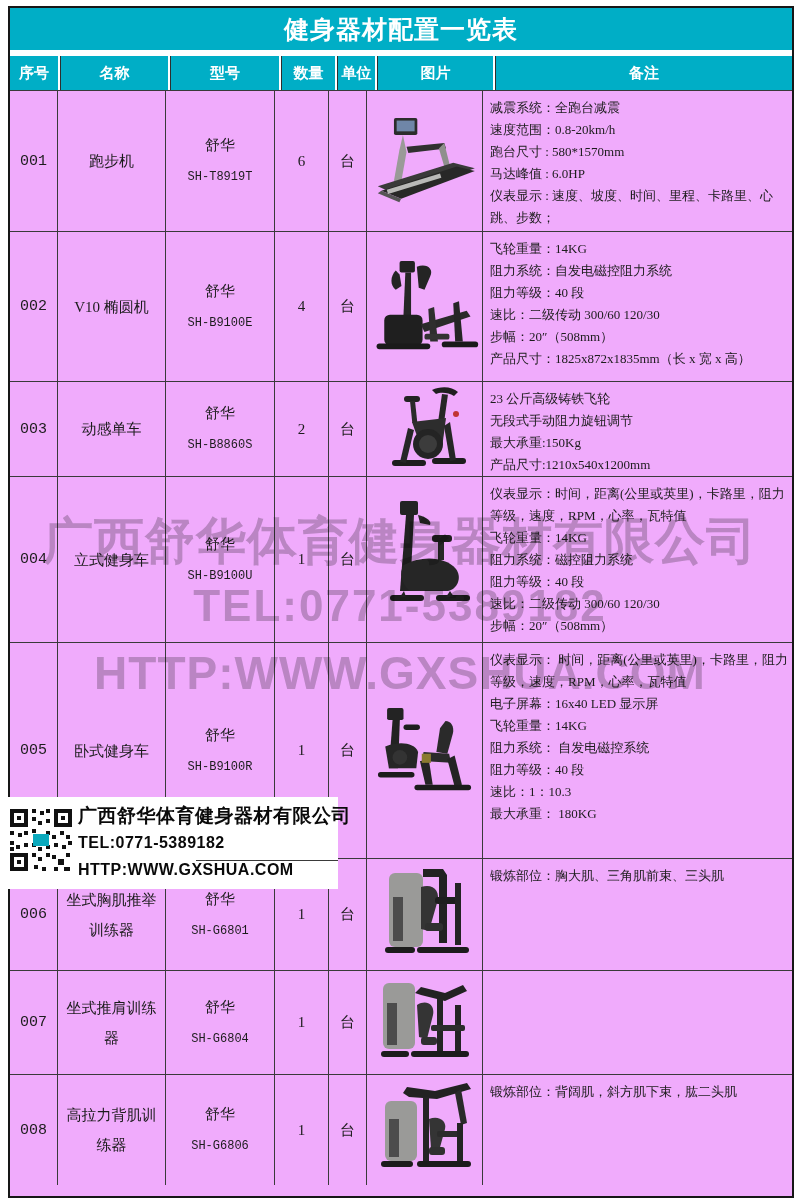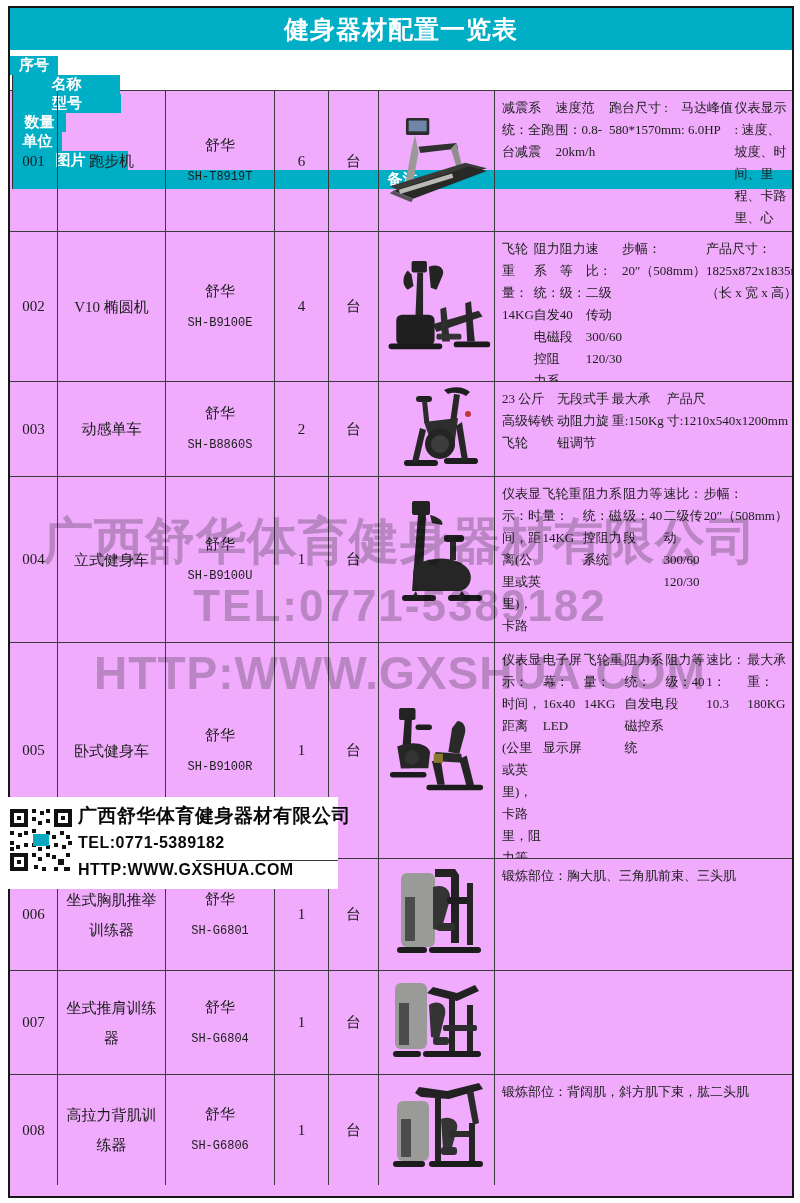--- a/index.html
+++ b/index.html
@@ -7,47 +7,47 @@
   #page{position:relative;width:800px;height:1203px;background:#fff;overflow:hidden;}
 
   
   #table-frame{position:absolute;left:8px;top:6px;width:782px;height:1188px;
     border:2px solid #171717;box-sizing:content-box;background:#f0abfc;}
 
   .title-bar{height:42px;background:#00aec6;display:flex;align-items:center;justify-content:center;}
   .title-bar span{color:#fff;font-family:"Liberation Sans",sans-serif;font-weight:bold;font-size:25px;letter-spacing:1px;}
   .title-gap{height:6px;background:#fff;}
 
-  .head-row{height:34px;background:#fff;display:flex;flex-direction:column;}
+  .head-row{height:34px;background:#fff;display:flex;}
   .head-cell{background:#00aec6;display:flex;align-items:center;justify-content:center;
     color:#fff;font-family:"Liberation Sans",sans-serif;font-weight:bold;font-size:15px;
     border-left:1px solid #2e2e2e;margin-left:2px;box-sizing:border-box;}
   .head-cell:first-child{border-left:none;margin-left:0;}
 
   .c-no{width:48px;} .c-name{width:108px;} .c-model{width:109px;}
-  .c-qty{width:54px;} .c-unit{width:50px;} .c-img{width:116px;}
+  .c-qty{width:54px;} .c-unit{width:38px;} .c-img{width:116px;}
   .c-remark{flex:1;}
 
   .rows{border-top:1px solid #3a3a3a;}
   .row{display:flex;border-top:1px solid #3a3a3a;box-sizing:border-box;}
   .row:first-child{border-top:none;}
   .r1{height:140px;} .r2{height:150px;} .r3{height:95px;} .r4{height:166px;}
   .r5{height:216px;} .r6{height:112px;} .r7{height:104px;} .r8{height:111px;}
 
   .cell{border-right:1px solid #3a3a3a;box-sizing:border-box;display:flex;
     align-items:center;justify-content:center;text-align:center;overflow:hidden;}
   .cell.c-remark{border-right:none;}
 
-  .no-text{font-family:Liberation Serif, serif;font-size:15px;}
+  .no-text{font-family:Liberation Mono, monospace;font-size:15px;}
   .name-text{font-size:15px;line-height:30px;padding:0 6px;}
   .model-text{line-height:32px;font-size:15px;}
   .model-code{font-family:"Liberation Mono",monospace;font-size:12px;}
   .qty-text,.unit-text{font-size:15px;}
 
-  .remark{flex-direction:row;align-items:flex-start;justify-content:flex-start;
+  .remark{flex-direction:column;align-items:flex-start;justify-content:flex-start;
     text-align:left;padding:6px 4px 4px 7px;font-size:13px;line-height:22px;}
   .remark div{width:100%;}
   .remark.center-v{justify-content:flex-start;}
 
   .img-cell svg{display:block;}
 
   
   #watermark{position:absolute;left:0;top:0;width:800px;height:1203px;z-index:40;
     pointer-events:none;mix-blend-mode:multiply;color:#c6c6c6;
     font-family:"Liberation Sans",sans-serif;font-weight:bold;}

